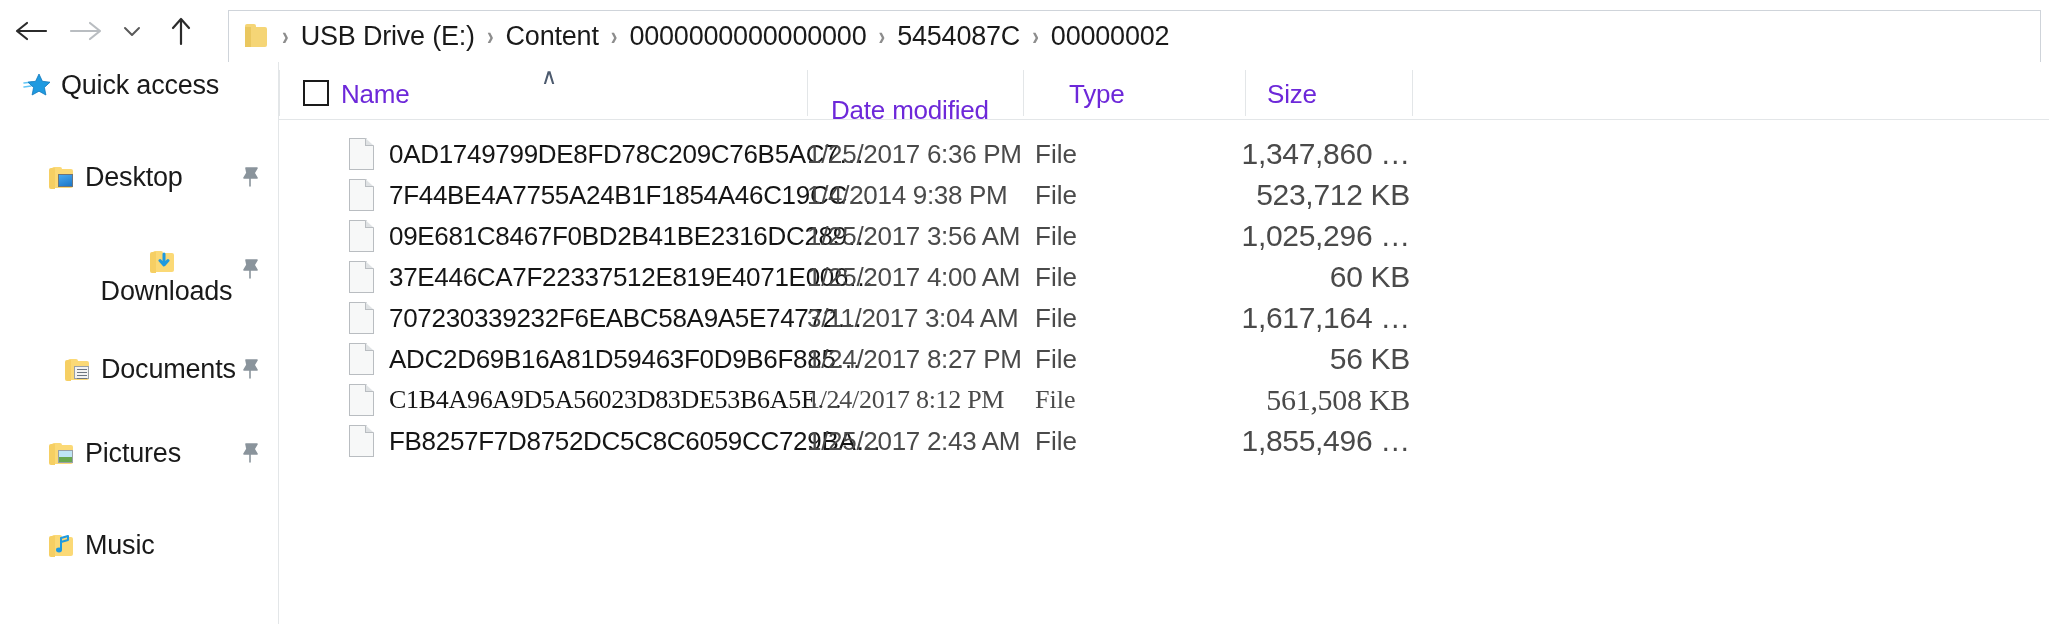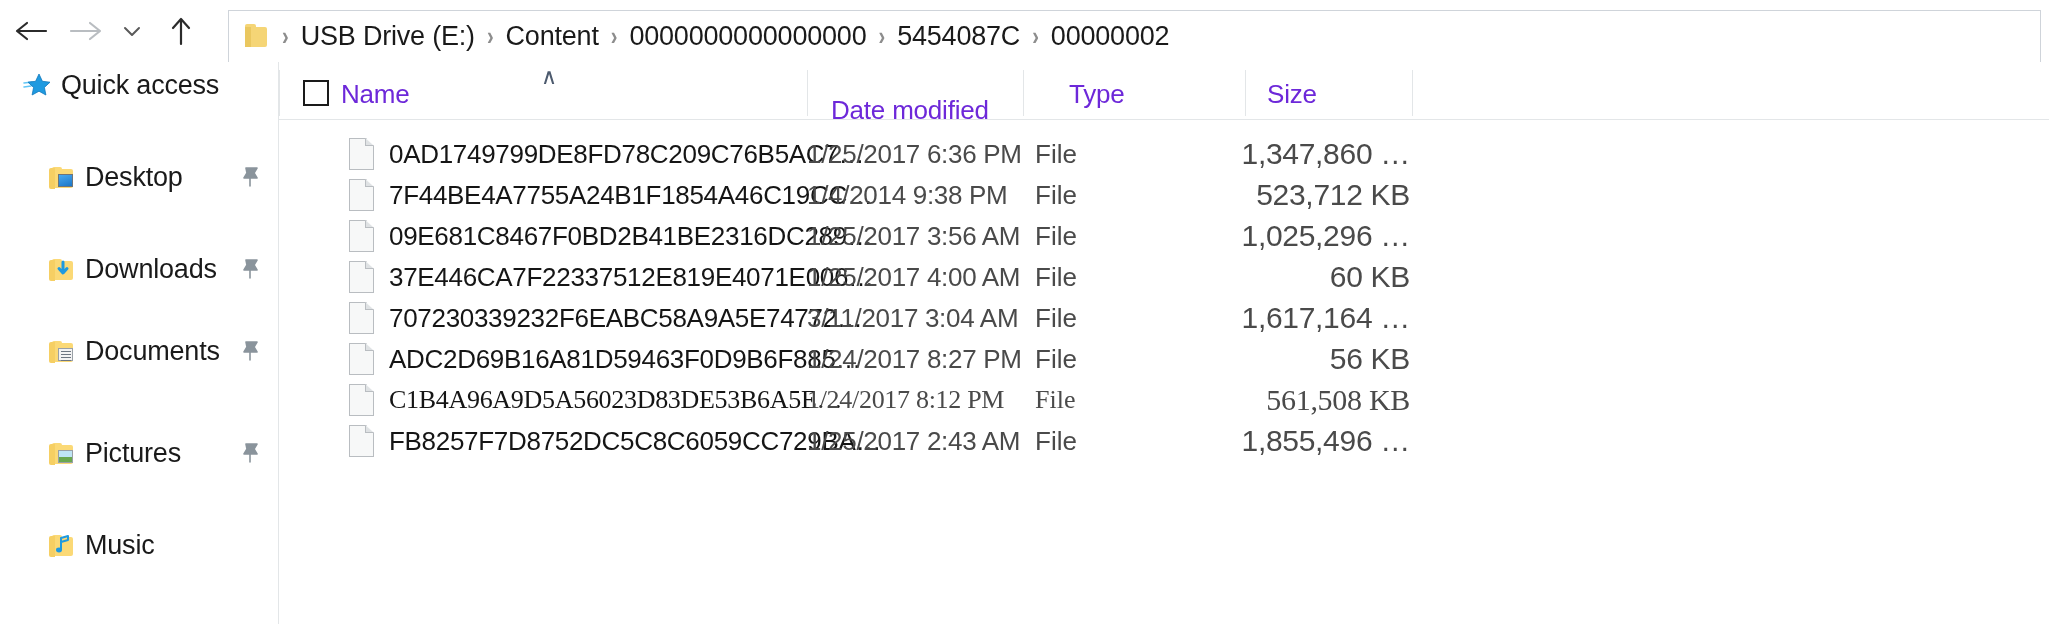--- a/index.html
+++ b/index.html
@@ -218,38 +218,38 @@
         <div class="emb emb-desktop"></div>
           <div class="l"></div>
         </div>
     </div>
     <span class="side-label">Desktop</span>
     <svg class="pin" viewBox="0 0 20 22">
       <path d="M6 2 L17 2 L14 7 L17 12 L4 12 L7 7 Z M10 12 L10 20" fill="#8a949c" stroke="#8a949c" stroke-width="1.6" stroke-linejoin="round" stroke-linecap="round"></path>
     </svg>
   </div>
 
-  <div class="side-item" style="top:92px; padding-left:46px;">
+  <div class="side-item" style="top:92px; padding-left:46px;flex-direction:column;">
     <div class="side-icon">
       <div class="fold">
           <div class="t"></div>
           <div class="b"></div>
           <div class="l"></div>
         </div>
       <svg width="30" height="30" viewBox="0 0 30 30" style="position:absolute;left:0;top:0;">
         <path d="M17 8 L17 17 M13 14.5 L17 19 L21 14.5" stroke="#1f9ae0" stroke-width="3" fill="none" stroke-linecap="round" stroke-linejoin="round"></path>
       </svg>
     </div>
     <span class="side-label">Downloads</span>
     <svg class="pin" viewBox="0 0 20 22">
       <path d="M6 2 L17 2 L14 7 L17 12 L4 12 L7 7 Z M10 12 L10 20" fill="#8a949c" stroke="#8a949c" stroke-width="1.6" stroke-linejoin="round" stroke-linecap="round"></path>
     </svg>
   </div>
 
-  <div class="side-item" style="top:128px; padding-left:46px;">
+  <div class="side-item" style="top:146px; padding-left:62px;">
     <div class="side-icon">
       <div class="fold">
           <div class="t"></div>
           <div class="b"></div>
         <div class="emb emb-docs"></div>
           <div class="l"></div>
         </div>
     </div>
     <span class="side-label">Documents</span>
     <svg class="pin" viewBox="0 0 20 22">

